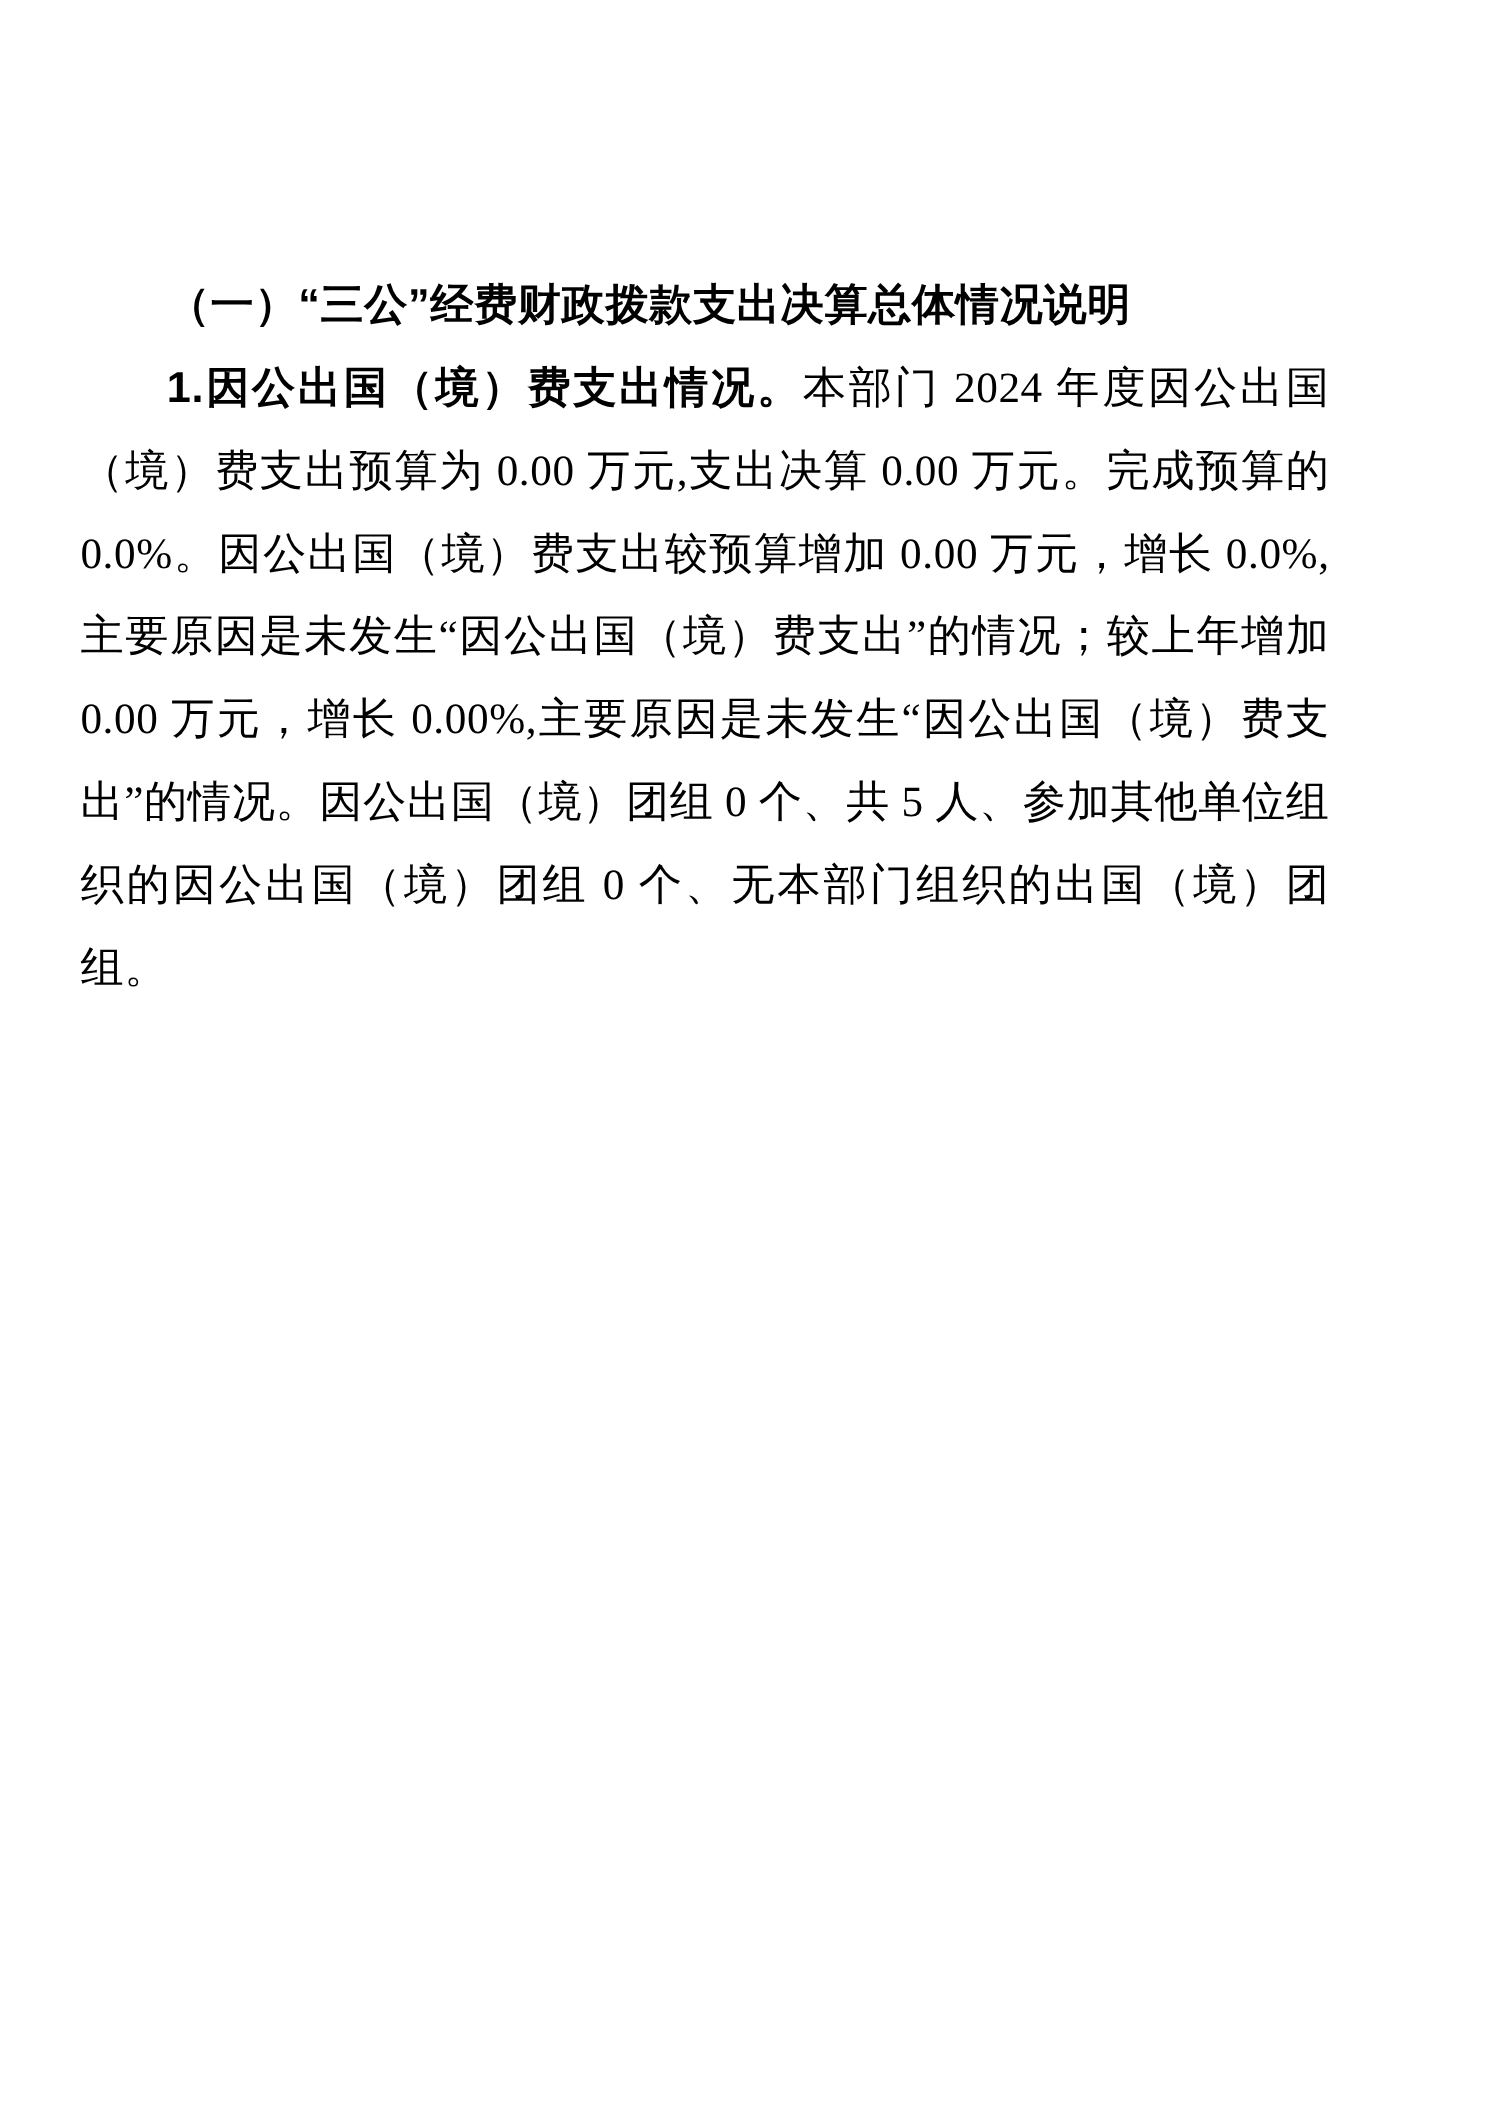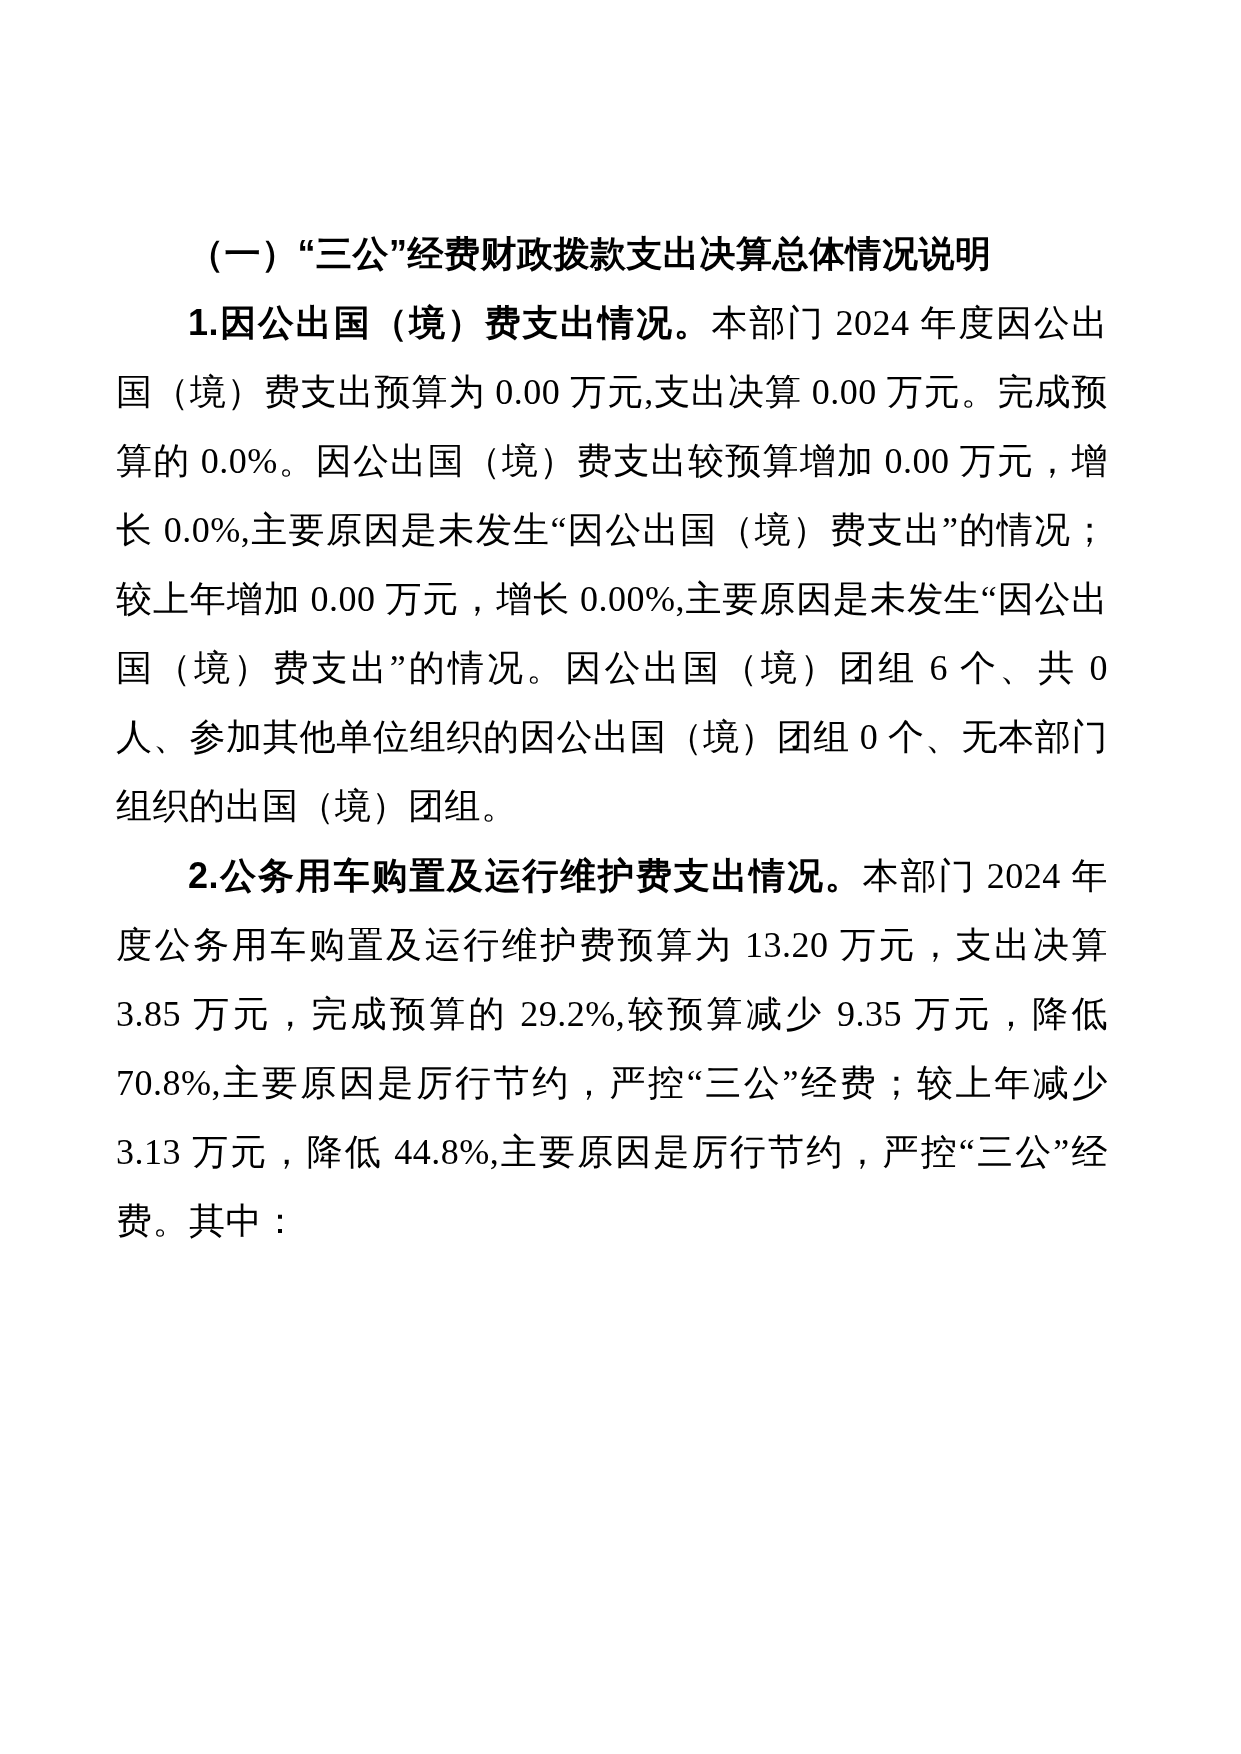--- a/index.html
+++ b/index.html
@@ -9,21 +9,21 @@
   }
   body {
     width: 1241px;
     height: 1754px;
     overflow: hidden;
   }
   .page {
     box-sizing: border-box;
     width: 1241px;
     height: 1754px;
-    padding: 219px 133px 40px 116px;
+    padding: 219px 133px 40px 67px;
     background: #ffffff;
     color: #000000;
     font-family: "Liberation Serif", "DejaVu Serif", serif;
     font-size: 36px;
     line-height: 69px;
   }
   .para {
     margin: 0;
     text-indent: 2em;
     text-align: justify;
@@ -44,17 +44,16 @@
 </style>
 </head>
 <body>
 
 <div class="page">
 
   <div class="heading">（一）“三公”经费财政拨款支出决算总体情况说明</div>
 
 
 
-  <p class="para"><span class="runin">1.因公出国（境）费支出情况。</span><span>本部门 2024 年度因公出国（境）费支出预算为 0.00 万元,支出决算 0.00 万元。完成预算的 0.0%。因公出国（境）费支出较预算增加 0.00 万元，增长 0.0%,主要原因是未发生“因公出国（境）费支出”的情况；较上年增加 0.00 万元，增长 0.00%,主要原因是未发生“因公出国（境）费支出”的情况。因公出国（境）团组 6 个、共 0 人、参加其他单位组织的因公出国（境）团组 0 个、无本部门组织的出国（境）团组。</span></p>
+  <p class="para"><span class="runin">1.因公出国（境）费支出情况。</span><span>本部门 2024 年度因公出国（境）费支出预算为 0.00 万元,支出决算 0.00 万元。完成预算的 0.0%。因公出国（境）费支出较预算增加 0.00 万元，增长 0.0%,主要原因是未发生“因公出国（境）费支出”的情况；较上年增加 0.00 万元，增长 0.00%,主要原因是未发生“因公出国（境）费支出”的情况。因公出国（境）团组 0 个、共 5 人、参加其他单位组织的因公出国（境）团组 0 个、无本部门组织的出国（境）团组。</span></p>
 
-  <p class="para"><span class="runin">2.公务用车购置及运行维护费支出情况。</span><span>本部门 2024 年度公务用车购置及运行维护费预算为 13.20 万元，支出决算 3.85 万元，完成预算的 29.2%,较预算减少 9.35 万元，降低 70.8%,主要原因是厉行节约，严控“三公”经费；较上年减少 3.13 万元，降低 44.8%,主要原因是厉行节约，严控“三公”经费。其中：</span></p>
 
 </div>
 
 </body></html>

